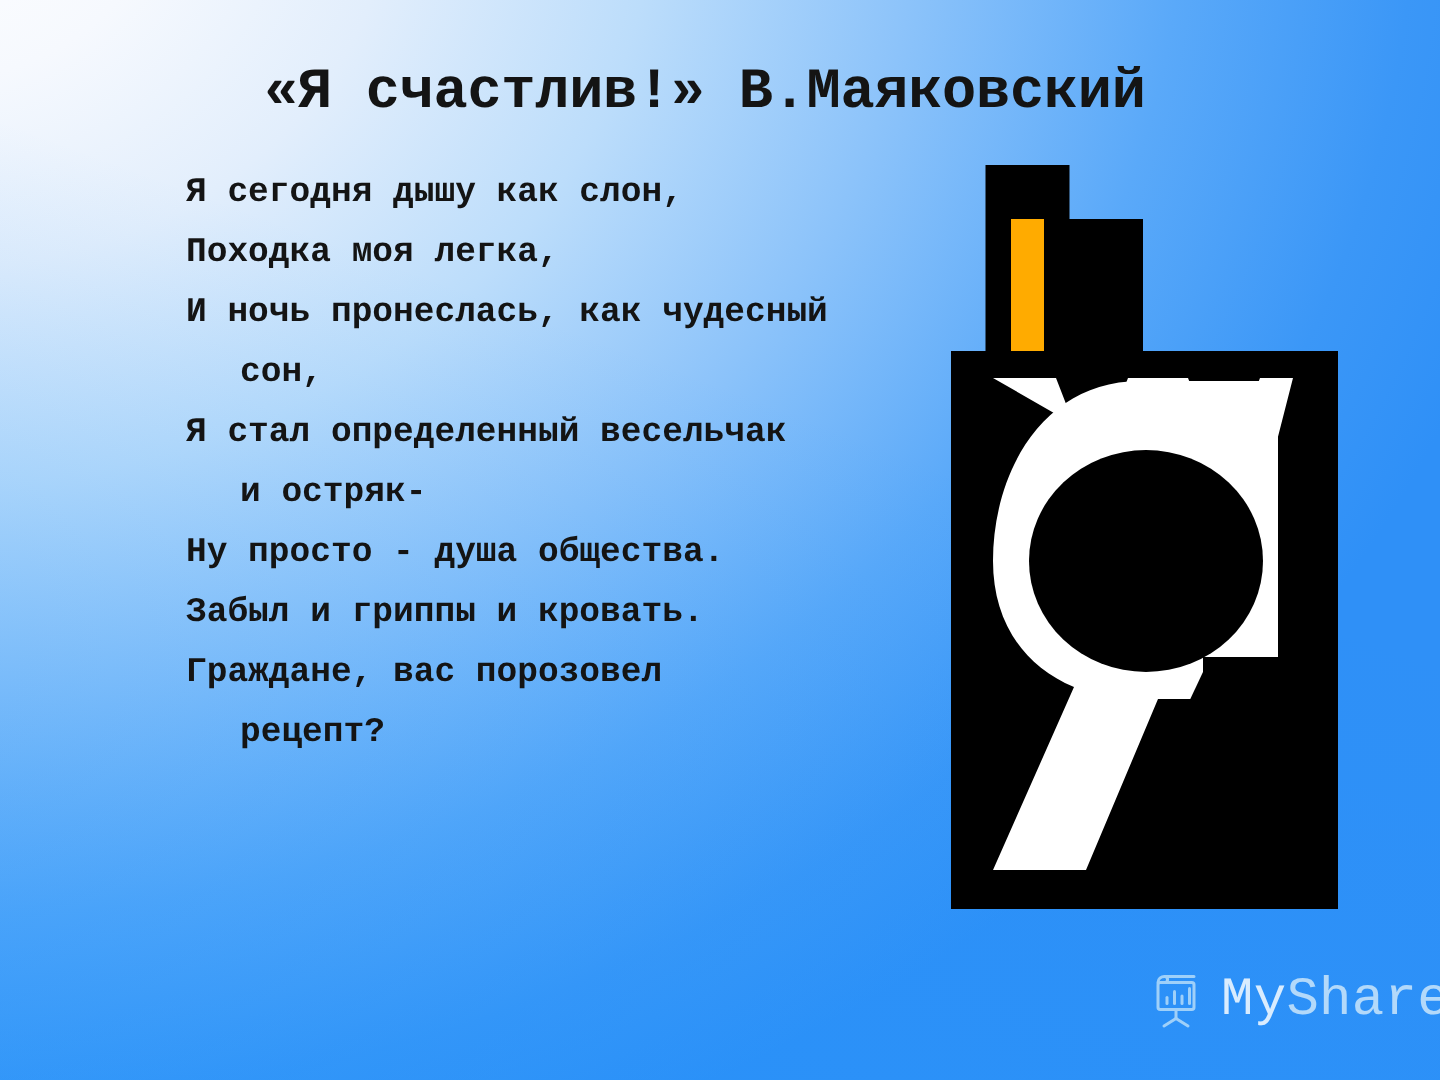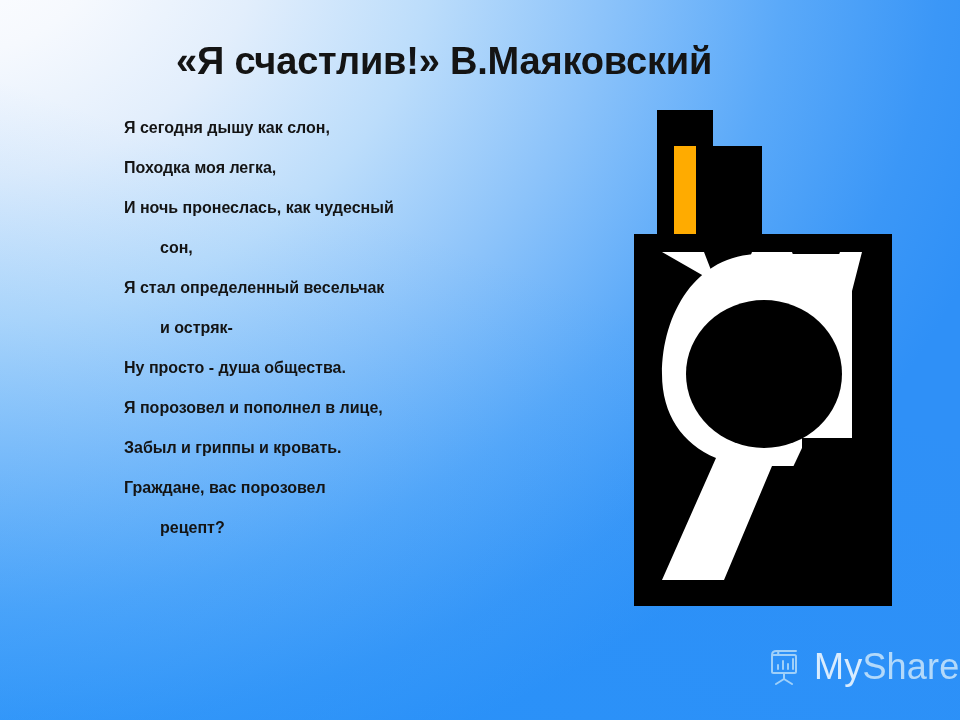--- a/index.html
+++ b/index.html
@@ -28,21 +28,21 @@
   .slide::after {
     content: "";
     position: absolute;
     inset: 0;
     pointer-events: none;
     background: linear-gradient(200deg,
       rgba(255,255,255,0.0) 40%,
       rgba(30,148,251,0.22) 78%,
       rgba(26,146,252,0.34) 100%);
   }
-  .slide > * { position: relative; z-index: 2; }
+  .slide > * { position: relative; z-index: 2; font-family: Liberation Mono, monospace; }
 
   
   .title {
     position: absolute;
     left: 176px;
     top: 40px;
     width: 740px;
     font-size: 38px;
     font-weight: bold;
     color: #141414;
@@ -51,21 +51,21 @@
   }
 
   
   .poem {
     position: absolute;
     left: 124px;
     top: 108px;
     width: 480px;
   }
   .poem-line {
-    font-size: 16px;
+    font-size: 23px;
     font-weight: bold;
     color: #141414;
     line-height: 40px;
     height: 40px;
     white-space: nowrap;
   }
   .poem-line.indent { padding-left: 36px; }
 
   
   .pack {
@@ -144,21 +144,20 @@
   <div class="title">«Я счастлив!» В.Маяковский</div>
 
   <div class="poem">
     <div class="poem-line">Я  сегодня дышу как слон,</div>
     <div class="poem-line">Походка моя легка,</div>
     <div class="poem-line">И ночь пронеслась, как чудесный</div>
     <div class="poem-line indent">сон,</div>
     <div class="poem-line">Я стал определенный весельчак</div>
     <div class="poem-line indent">и остряк-</div>
     <div class="poem-line">Ну просто - душа общества.</div>
-    <div class="poem-line">Я порозовел и пополнел в лице,</div>
     <div class="poem-line">Забыл и гриппы и кровать.</div>
     <div class="poem-line">Граждане, вас порозовел</div>
     <div class="poem-line indent">рецепт?</div>
   </div>
 
   <div class="pack">
     <div class="cig cig-left"></div>
     <div class="cig cig-right"></div>
     <div class="cig-filter"></div>
     <div class="pack-body"></div>

